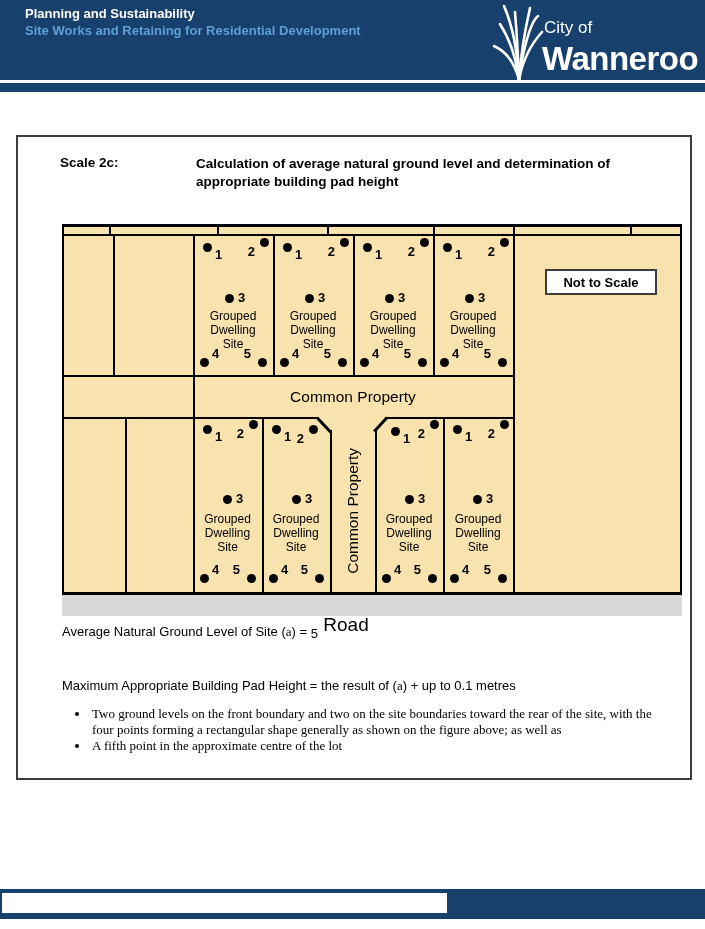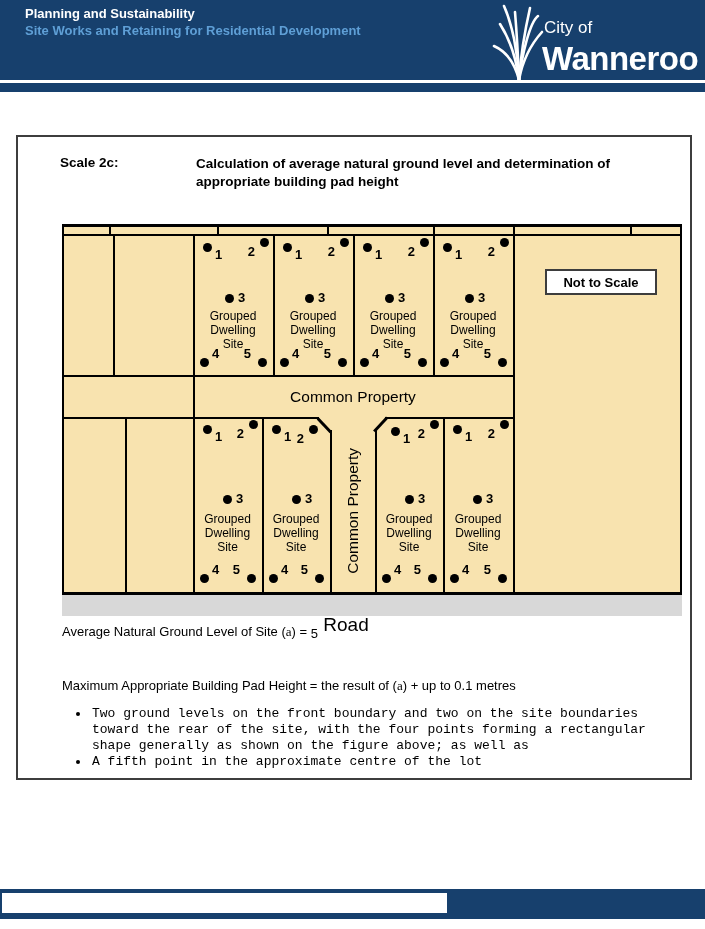--- a/index.html
+++ b/index.html
@@ -49,21 +49,21 @@
   .site.ch-r .d2{right:11px;top:6px}  .site.ch-r .l2{right:25px;top:13px}
   .site.ch-l .d1{left:15px;top:8px}   .site.ch-l .l1{left:27px;top:13px}
   
   .formula{position:absolute;font-size:13px;}
   .frac{display:inline-flex;flex-direction:column;text-align:center;vertical-align:top;}
   .frac .num{border-bottom:2px solid #000;padding-bottom:1px;}
   .frac .den{padding-top:2px;}
   .sa{font-family:"Liberation Serif",serif;}
   .note{position:absolute;left:62px;top:704px;width:606px;font-family:"Liberation Serif",serif;font-size:13px;line-height:16px;}
   .note ul{margin:2px 0 0 0;padding-left:28px;}
-  .note li{margin:0;padding-left:2px;font-family:Liberation Mono, monospace;}
+  .note li{margin:0;padding-left:2px;}
   
   .f-band{position:absolute;left:0;top:889px;width:705px;height:30px;background:#17406d;}
   .f-inset{position:absolute;left:2px;top:893px;width:445px;height:20px;background:#fff;}
 </style>
 </head>
 <body>
 
 <div id="page">
 
   <div class="hdr-band">

